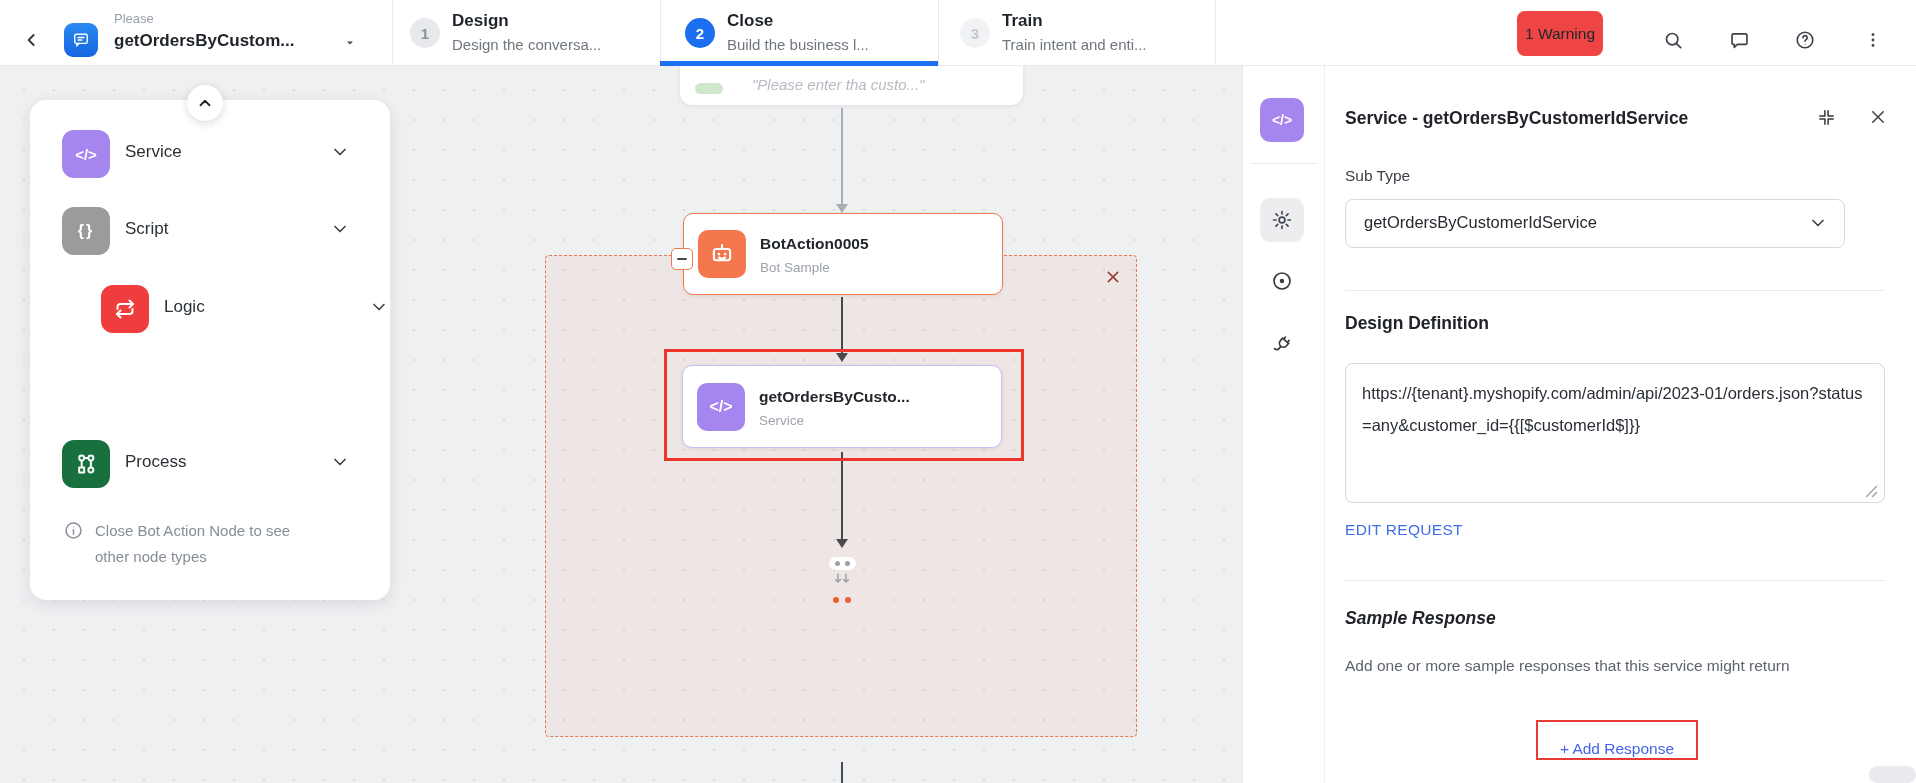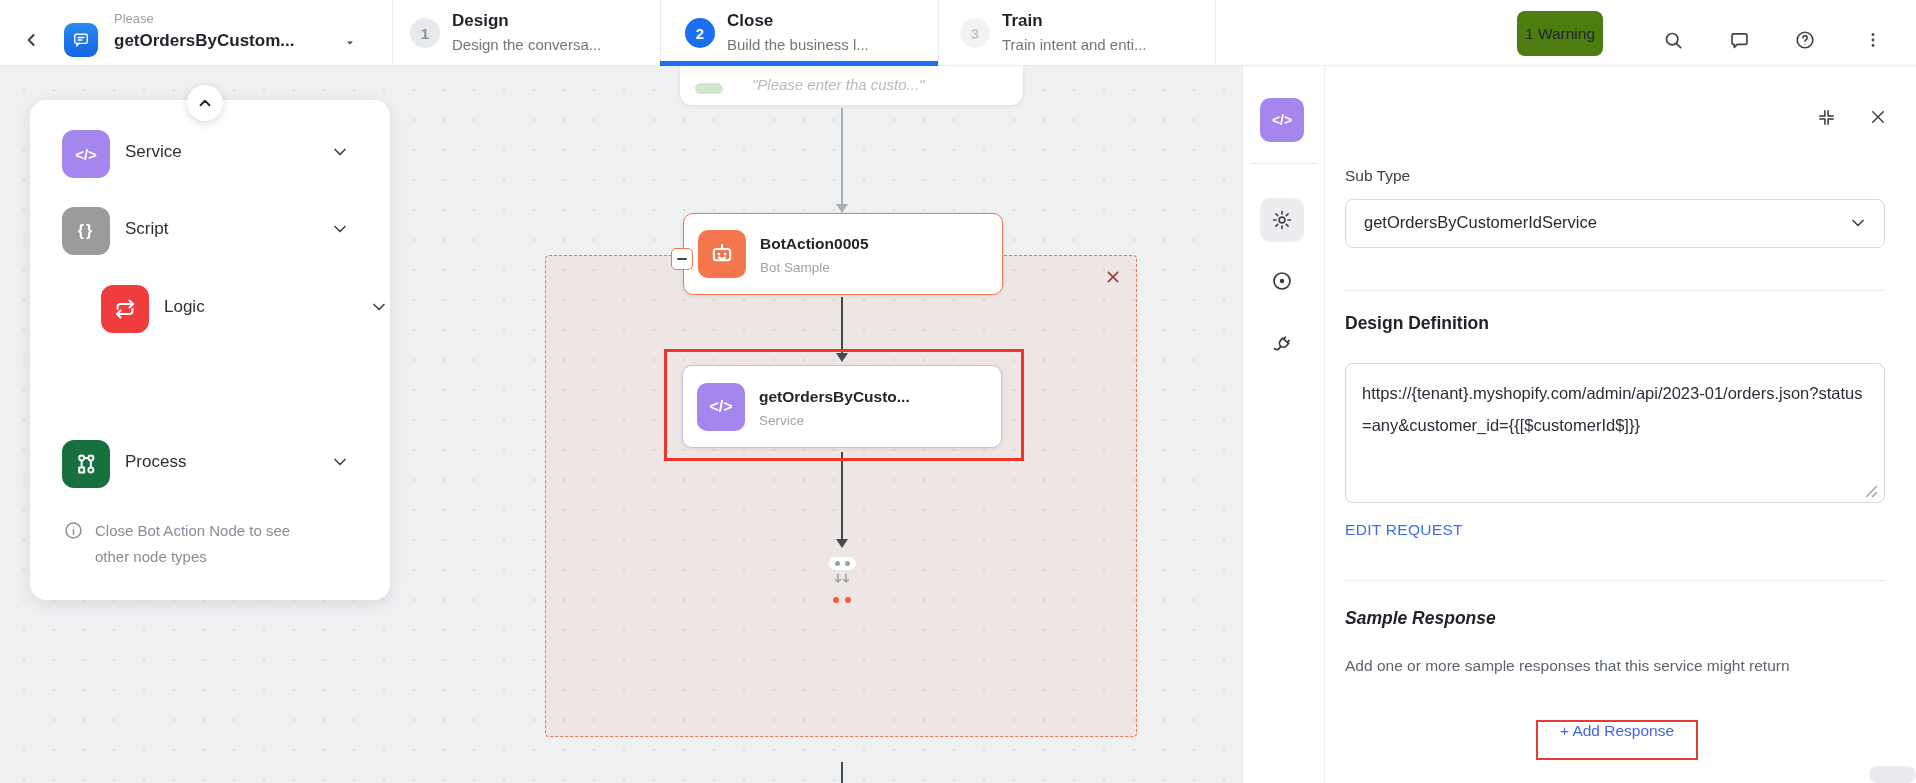--- a/index.html
+++ b/index.html
@@ -7,21 +7,21 @@
   #root { position:relative; width:1916px; height:783px; overflow:hidden; background:#fff; }
   .abs { position:absolute; }
 
   
   #topbar { position:absolute; left:0; top:0; width:1916px; height:66px; background:#fff; border-bottom:1px solid #e9ebee; z-index:30; }
   .hsep { position:absolute; top:0; width:1px; height:65px; background:#e8eaec; }
   .icon-btn { display:flex; align-items:center; justify-content:center; cursor:pointer; }
   .step-circle { width:30px; height:30px; border-radius:50%; display:flex; align-items:center; justify-content:center; font-size:15px; font-weight:bold; }
   .step-label { font-size:17px; font-weight:bold; color:#1f242a; }
   .step-sub { font-size:15px; color:#6f767e; margin-top:2px; }
-  #warning-pill { background:#4d7c0f; border-radius:8px; width:86px; height:45px; display:flex; align-items:center; justify-content:center; font-size:15.5px; color:#23272d; cursor:pointer; }
+  #warning-pill { background:#ef4444; border-radius:8px; width:86px; height:45px; display:flex; align-items:center; justify-content:center; font-size:15.5px; color:#23272d; cursor:pointer; }
 
   
   #canvas { position:absolute; left:0; top:66px; width:1242px; height:717px; background:#eef0f2;
             background-image:radial-gradient(circle,#d8dbde 1.3px, transparent 1.3px); background-size:30px 30px; background-position:9px 9px; overflow:hidden; }
   .node { background:#fff; border-radius:10px; box-shadow:0 1px 4px rgba(25,30,36,.08); }
   .node-title { font-size:15.5px; font-weight:bold; color:#23272c; }
   .node-sub { font-size:13.5px; color:#9da3aa; margin-top:3px; }
   .node-icon { width:48px; height:48px; border-radius:10px; display:flex; align-items:center; justify-content:center; color:#fff; font-weight:bold; }
   .vline { position:absolute; width:2px; }
   .arrowhead { position:absolute; width:0; height:0; border-left:6px solid transparent; border-right:6px solid transparent; }
@@ -279,33 +279,34 @@
       <div class="rail-btn" style="top:262px; width:44px; height:34px;">
         <svg width="24" height="24" viewBox="0 0 24 24" fill="none" stroke="#363b41" stroke-width="1.7" stroke-linecap="round">
           <g transform="rotate(40 12 12)">
               <path d="M9.5 6.5V3.8M14.5 6.5V3.8M8 6.5h8v3.2a4 4 0 0 1-8 0z"></path>
               <path d="M12 13.8v2.7c0 2-1.4 3-3.4 3.1"></path>
             </g>
         </svg>
       </div>
     </div>
 
+    <div class="panel-h2 abs" style="left:102px; top:42px;">Service - getOrdersByCustomerIdService</div>
     <div class="abs icon-btn" style="left:570px; top:38px; width:26px; height:26px;">
       <svg width="19" height="19" viewBox="0 0 24 24" fill="none" stroke="#33383e" stroke-width="1.9" stroke-linecap="round" stroke-linejoin="round">
           <path d="M10 3.5v6.5H3.5M14 3.5v6.5h6.5M10 20.5V14H3.5M14 20.5V14h6.5"></path>
         </svg>
     </div>
     <div class="abs icon-btn" style="left:622px; top:38px; width:26px; height:26px;">
       <svg width="18" height="18" viewBox="0 0 24 24" fill="none" stroke="#3a3f45" stroke-width="1.9" stroke-linecap="round">
           <path d="M5 5l14 14M19 5L5 19"></path>
         </svg>
     </div>
 
     <div class="abs" style="left:102px; top:101px; font-size:15.5px; color:#3c4148;">Sub Type</div>
-    <div class="field-box abs" style="left:102px; top:133px; width:540px; height:49px; cursor:pointer;">
+    <div class="field-box abs" style="left:102px; top:133px; width:500px; height:49px; cursor:pointer;">
       <span class="abs" style="left:18px; top:13px; font-size:16.5px; color:#262b31;">getOrdersByCustomerIdService</span>
       <span class="abs" style="right:16px; top:13px;">
         <svg width="20" height="20" viewBox="0 0 24 24" fill="none" stroke="#3c4248" stroke-width="2" stroke-linecap="round" stroke-linejoin="round">
             <polyline points="6 9 12 15 18 9"></polyline>
           </svg>
       </span>
     </div>
 
     <div class="divider" style="left:102px; top:224px; width:540px;"></div>
 
@@ -317,19 +318,19 @@
       <svg width="13" height="13" viewBox="0 0 12 12" fill="none" stroke="#9aa0a6" stroke-width="1.2">
           <path d="M11 1L1 11M11 6.5L6.5 11"></path>
         </svg>
     </div>
     <div class="link-blue abs" style="left:102px; top:455px;">EDIT REQUEST</div>
 
     <div class="divider" style="left:102px; top:514px; width:540px;"></div>
 
     <div class="panel-h2 abs" style="left:102px; top:542px;font-style:italic;">Sample Response</div>
     <div class="abs" style="left:102px; top:585px; width:555px; font-size:15.5px; color:#5d646d; line-height:30px;">Add one or more sample responses that this service might return</div>
-    <div class="abs" style="left:293px; top:654px; width:162px; height:40px; border:2.5px solid #e83a34; display:flex; align-items:flex-start; justify-content:center;">
+    <div class="abs" style="left:293px; top:654px; width:162px; height:40px; border:2.5px solid #e83a34; display:flex; align-items:flex-end; justify-content:center;">
       <span style="font-size:15.5px; color:#4364e8; cursor:pointer;">+ Add Response</span>
     </div>
   </div>
 
   <div class="abs" style="left:1869px; top:766px; width:47px; height:17px; border-radius:9px; background:#e9ebee; z-index:40;"></div>
 </div>
 
 </body></html>

